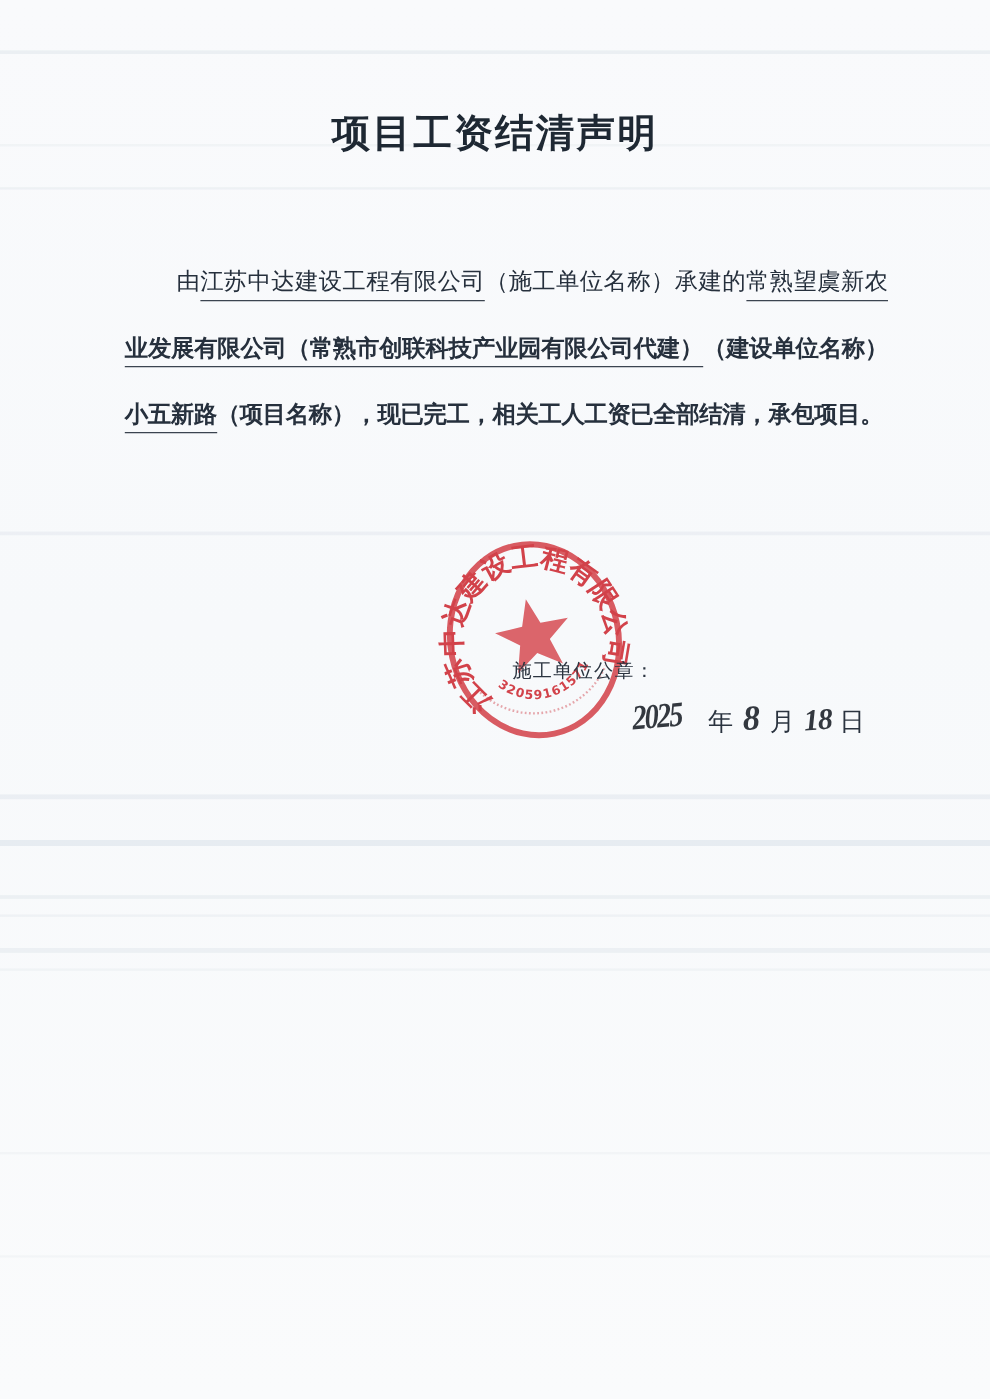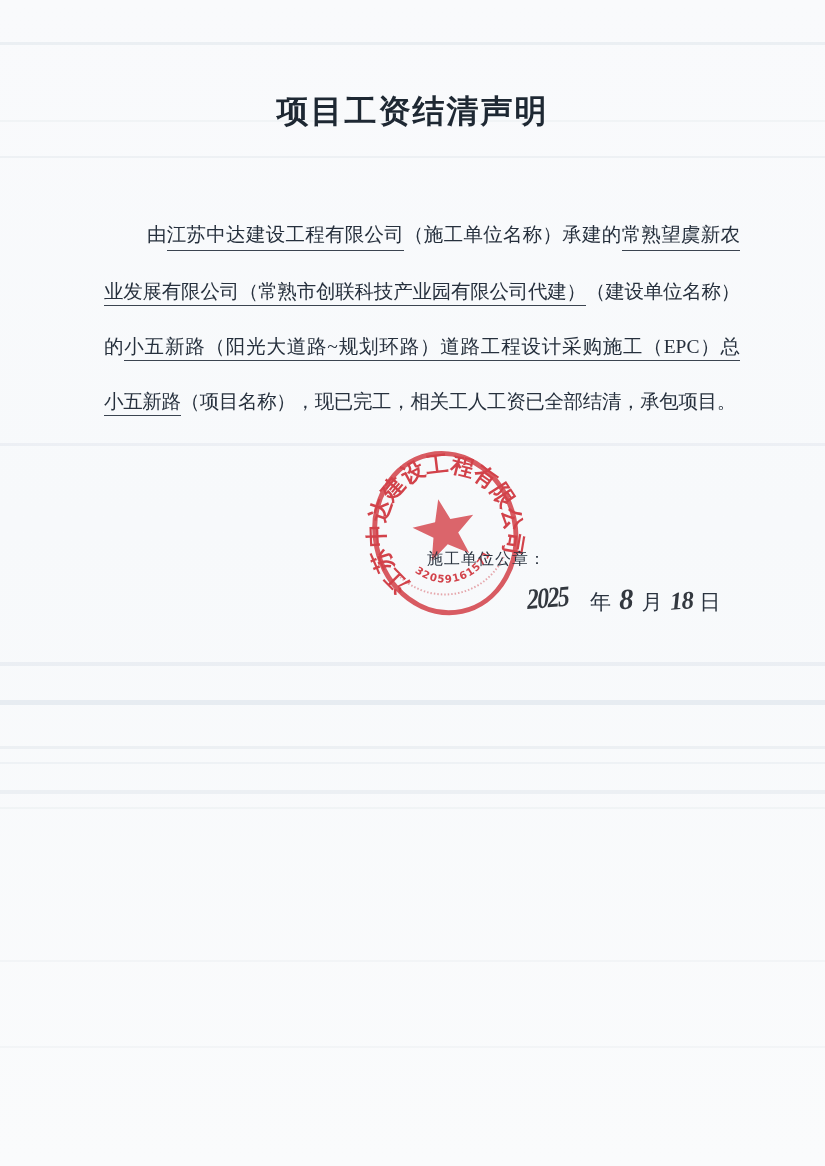--- a/index.html
+++ b/index.html
@@ -45,21 +45,21 @@
     color: #26303d;
   }
   .stmt-line {
     height: 55px;
     line-height: 55px;
     text-align: justify;
     text-align-last: justify;
     white-space: nowrap;
   }
   .stmt-line.first { text-indent: 43px; font-family: Liberation Mono, monospace; }
-  .stmt-line.tight { letter-spacing: -0.35px; }
+  .stmt-line.tight { letter-spacing: -0.35px; font-weight: bold; }
   .stmt-line.last  { text-align-last: left; white-space: normal; }
   .u {
     border-bottom: 1px solid rgba(38, 48, 61, 0.9);
     padding-bottom: 3px;
   }
   
   .seal {
     position: absolute;
     left: 367px;
     top: 447px;
@@ -130,21 +130,20 @@
   <div class="streak" style="top:790px;height:4px;background:rgba(200,212,222,0.26);"></div>
   <div class="streak" style="top:807px;height:2px;background:rgba(203,214,223,0.18);"></div>
   <div class="streak" style="top:960px;height:2px;background:rgba(203,214,223,0.14);"></div>
   <div class="streak" style="top:1046px;height:2px;background:rgba(203,214,223,0.14);"></div>
 
   <h1 class="doc-title">项目工资结清声明</h1>
 
   <div class="statement">
     <div class="stmt-line first"><span>由</span><span class="u">江苏中达建设工程有限公司</span><span>（施工单位名称）承建的</span><span class="u">常熟望虞新农</span></div>
     <div class="stmt-line tight"><span class="u">业发展有限公司（常熟市创联科技产业园有限公司代建）</span><span>（建设单位名称）</span></div>
-    <div class="stmt-line"><span>的</span><span class="u">小五新路（阳光大道路~规划环路）道路工程设计采购施工（EPC）总</span></div>
     <div class="stmt-line tight last"><span class="u">小五新路</span><span>（项目名称），现已完工，相关工人工资已全部结清，承包项目。</span></div>
   </div>
 
   <svg class="seal" viewBox="0 0 160 178" xmlns="http://www.w3.org/2000/svg">
     <defs>
       <path id="sealTopArc" d="M 36.2 129.8 A 62 62 0 1 1 123.8 129.8" fill="none"></path>
       <path id="sealBottomArc" d="M 39 114.7 A 50 50 0 0 0 121 114.7" fill="none"></path>
     </defs>
     <ellipse cx="80" cy="86" rx="71" ry="81" fill="none" stroke="#d23b42" stroke-width="5" opacity="0.9"></ellipse>
 

